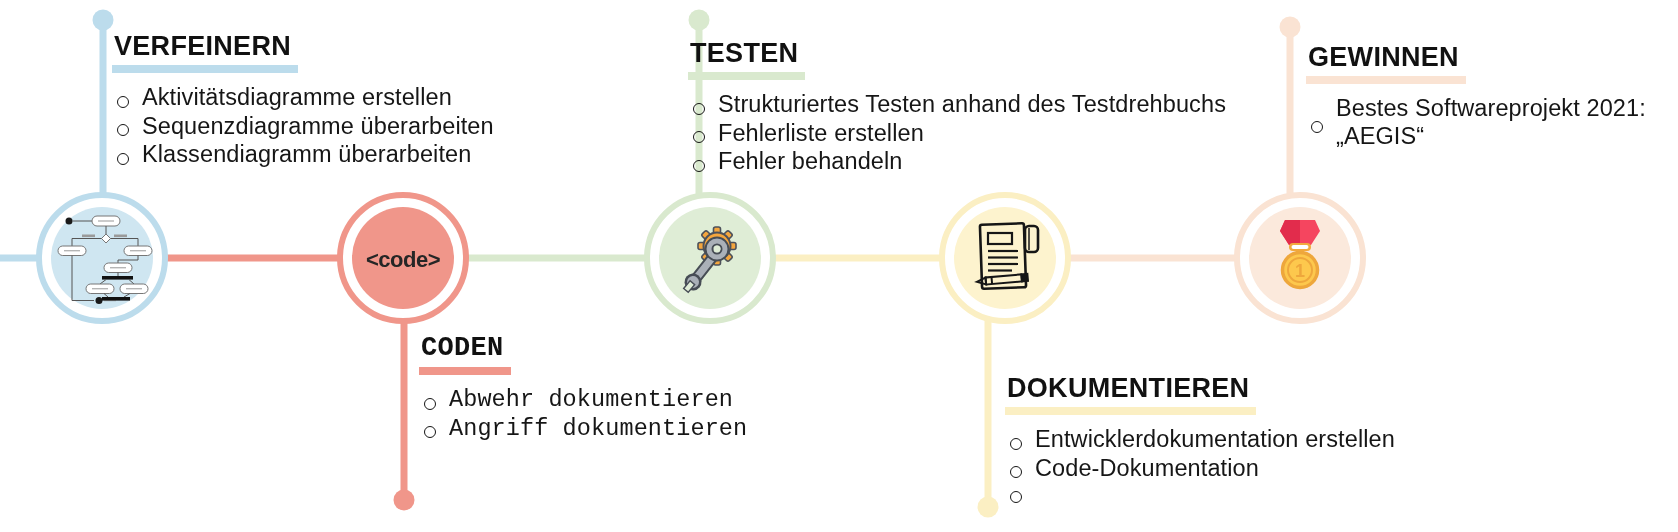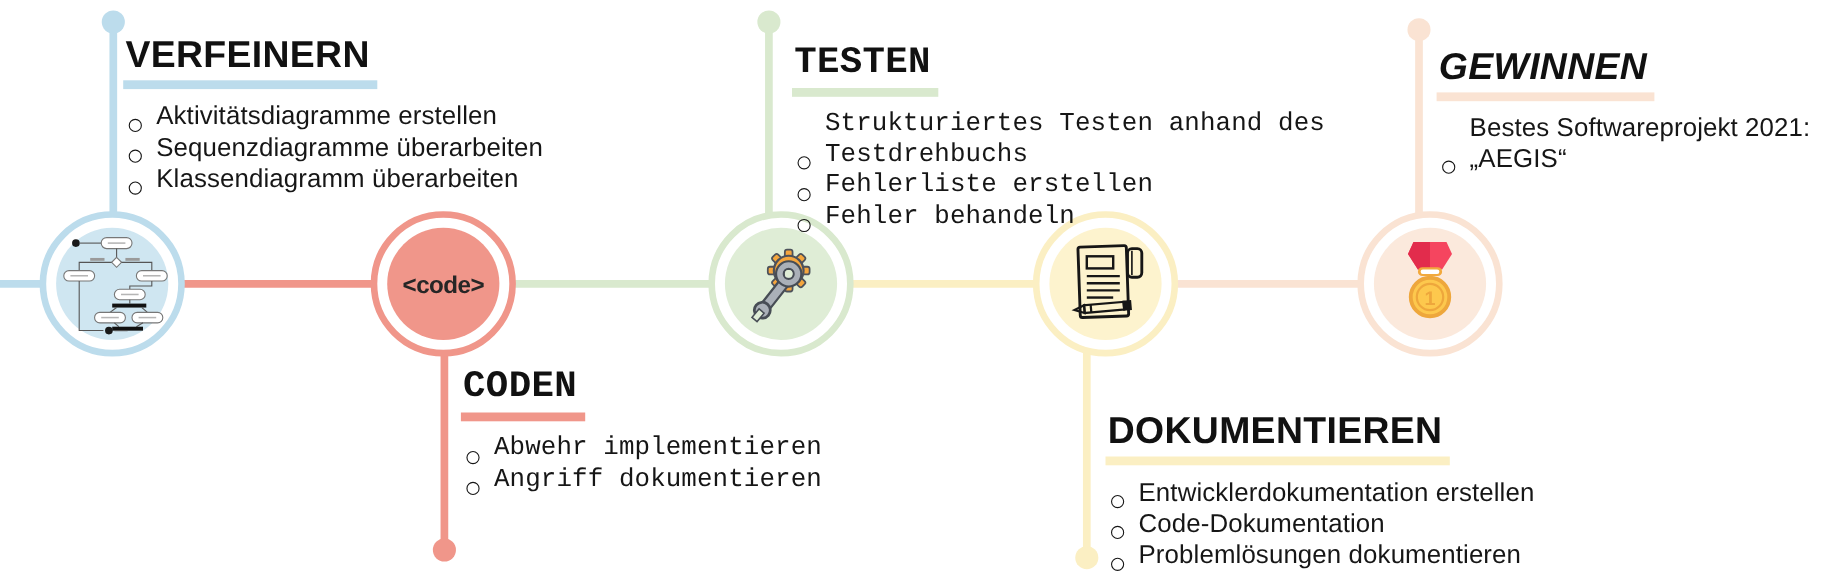--- a/index.html
+++ b/index.html
@@ -1,34 +1,34 @@
 <!DOCTYPE html>
 <html><head>
 <meta charset="utf-8">
 <style>
   html,body{margin:0;padding:0;background:#fff;}
   body{font-family:"Liberation Sans",sans-serif;color:#161616;}
   .canvas{position:relative;width:1678px;height:532px;background:#fff;overflow:hidden;}
   .graphic{position:absolute;left:0;top:0;}
   .section{position:absolute;}
   .title{display:inline-block;margin:0 0 0 -2px;padding:0 7px 3px 2px;
-         font-size:34px;font-weight:700;letter-spacing:.3px;line-height:1.15;color:#111;
+         font-size:27px;font-weight:700;letter-spacing:.3px;line-height:1.15;color:#111;
          border-bottom:8px solid transparent;}
   .u-blue{border-bottom-color:#bcdcec;}
   .u-salmon{border-bottom-color:#f0968a;}
   .u-green{border-bottom-color:#d9e9ce;}
   .u-yellow{border-bottom-color:#fbefc3;}
-  .u-peach{border-bottom-color:#fae3d3;font-style:italic;}
+  .u-peach{border-bottom-color:#fae3d3;}
   .items{list-style:none;margin:11px 0 0 0;padding:0;font-size:23.5px;line-height:27.5px;letter-spacing:.1px;}
-  .items li{display:flex;align-items:flex-end;margin:0 0 1px 0;}
+  .items li{display:flex;align-items:center;margin:0 0 1px 0;}
   .bullet{flex:0 0 auto;width:10px;height:10px;border:1.8px solid #161616;border-radius:50%;
           margin:8px 13px 0 3px;}
   .itext{display:block;}
   .s-verfeinern{left:114px;top:31px;width:420px;}
-  .s-testen{left:722px;top:38px;width:560px;font-family:Liberation Mono, monospace;}
+  .s-testen{left:690px;top:38px;width:560px;}
   .s-gewinnen{left:1308px;top:42px;width:370px;}
   .s-coden{left:421px;top:333px;width:360px;font-family:Liberation Mono, monospace;}
   .s-dokumentieren{left:1007px;top:341px;width:430px;margin-top:32px;}
   .s-gewinnen .itext{max-width:336px;}
 </style>
 </head>
 <body>
 
 <div class="canvas">
 
@@ -181,21 +181,21 @@
           <span class="itext">Klassendiagramm überarbeiten</span>
         </li>
     </ul>
   </div>
 
   <div class="section s-coden">
     <h2 class="title u-salmon">CODEN</h2>
     <ul class="items">
       <li>
           <span class="bullet"></span>
-          <span class="itext">Abwehr implementieren</span>
+          <span class="itext">Abwehr dokumentieren</span>
         </li>
       <li>
           <span class="bullet"></span>
           <span class="itext">Angriff dokumentieren</span>
         </li>
     </ul>
   </div>
 
   <div class="section s-testen">
     <h2 class="title u-green">TESTEN</h2>
@@ -221,21 +221,20 @@
       <li>
           <span class="bullet"></span>
           <span class="itext">Entwicklerdokumentation erstellen</span>
         </li>
       <li>
           <span class="bullet"></span>
           <span class="itext">Code-Dokumentation</span>
         </li>
       <li>
           <span class="bullet"></span>
-          <span class="itext">Problemlösungen dokumentieren</span>
         </li>
     </ul>
   </div>
 
   <div class="section s-gewinnen">
     <h2 class="title u-peach">GEWINNEN</h2>
     <ul class="items">
       <li>
           <span class="bullet"></span>
           <span class="itext">Bestes Softwareprojekt 2021: „AEGIS“</span>

